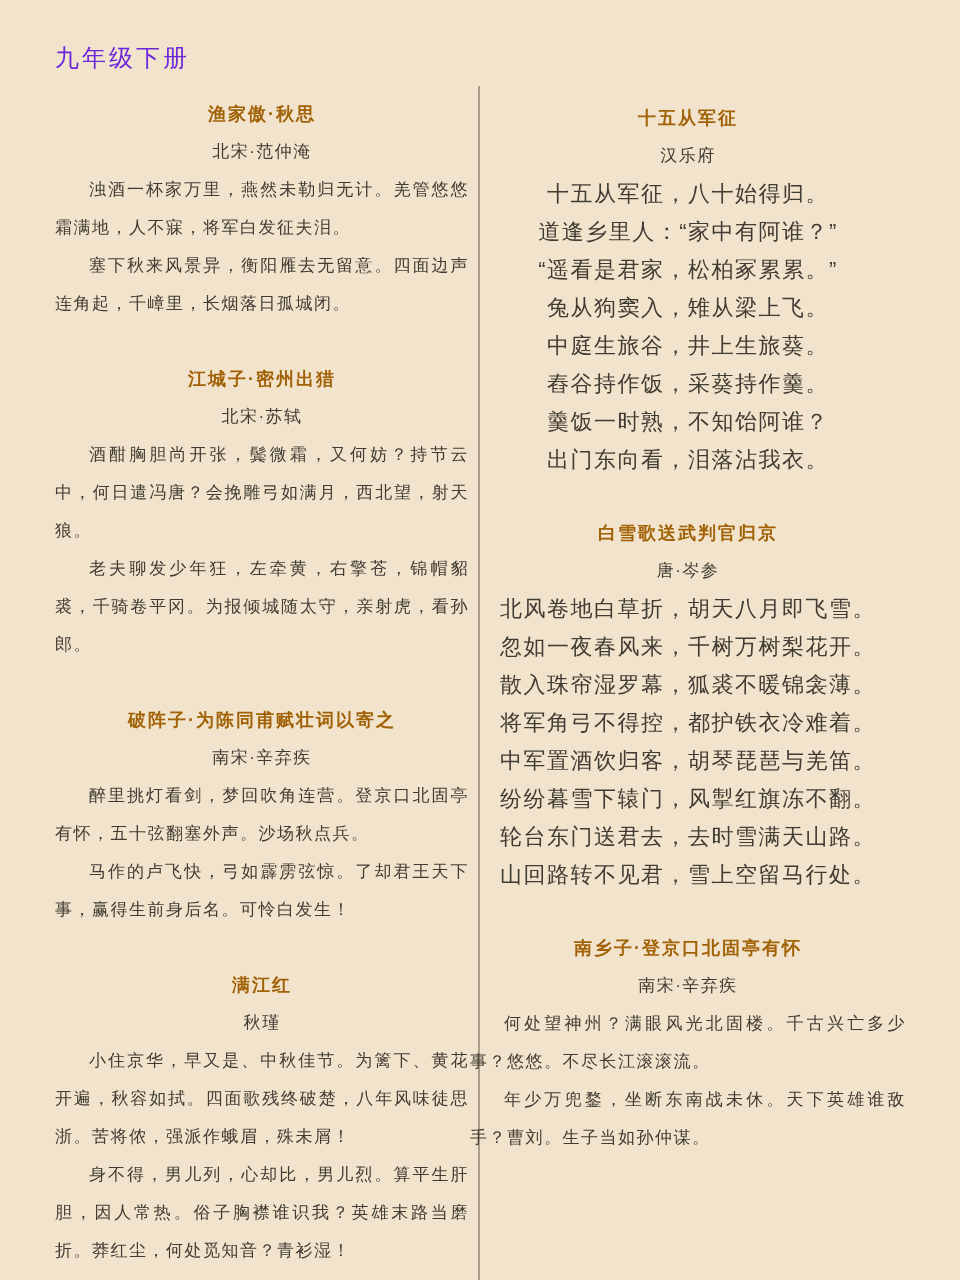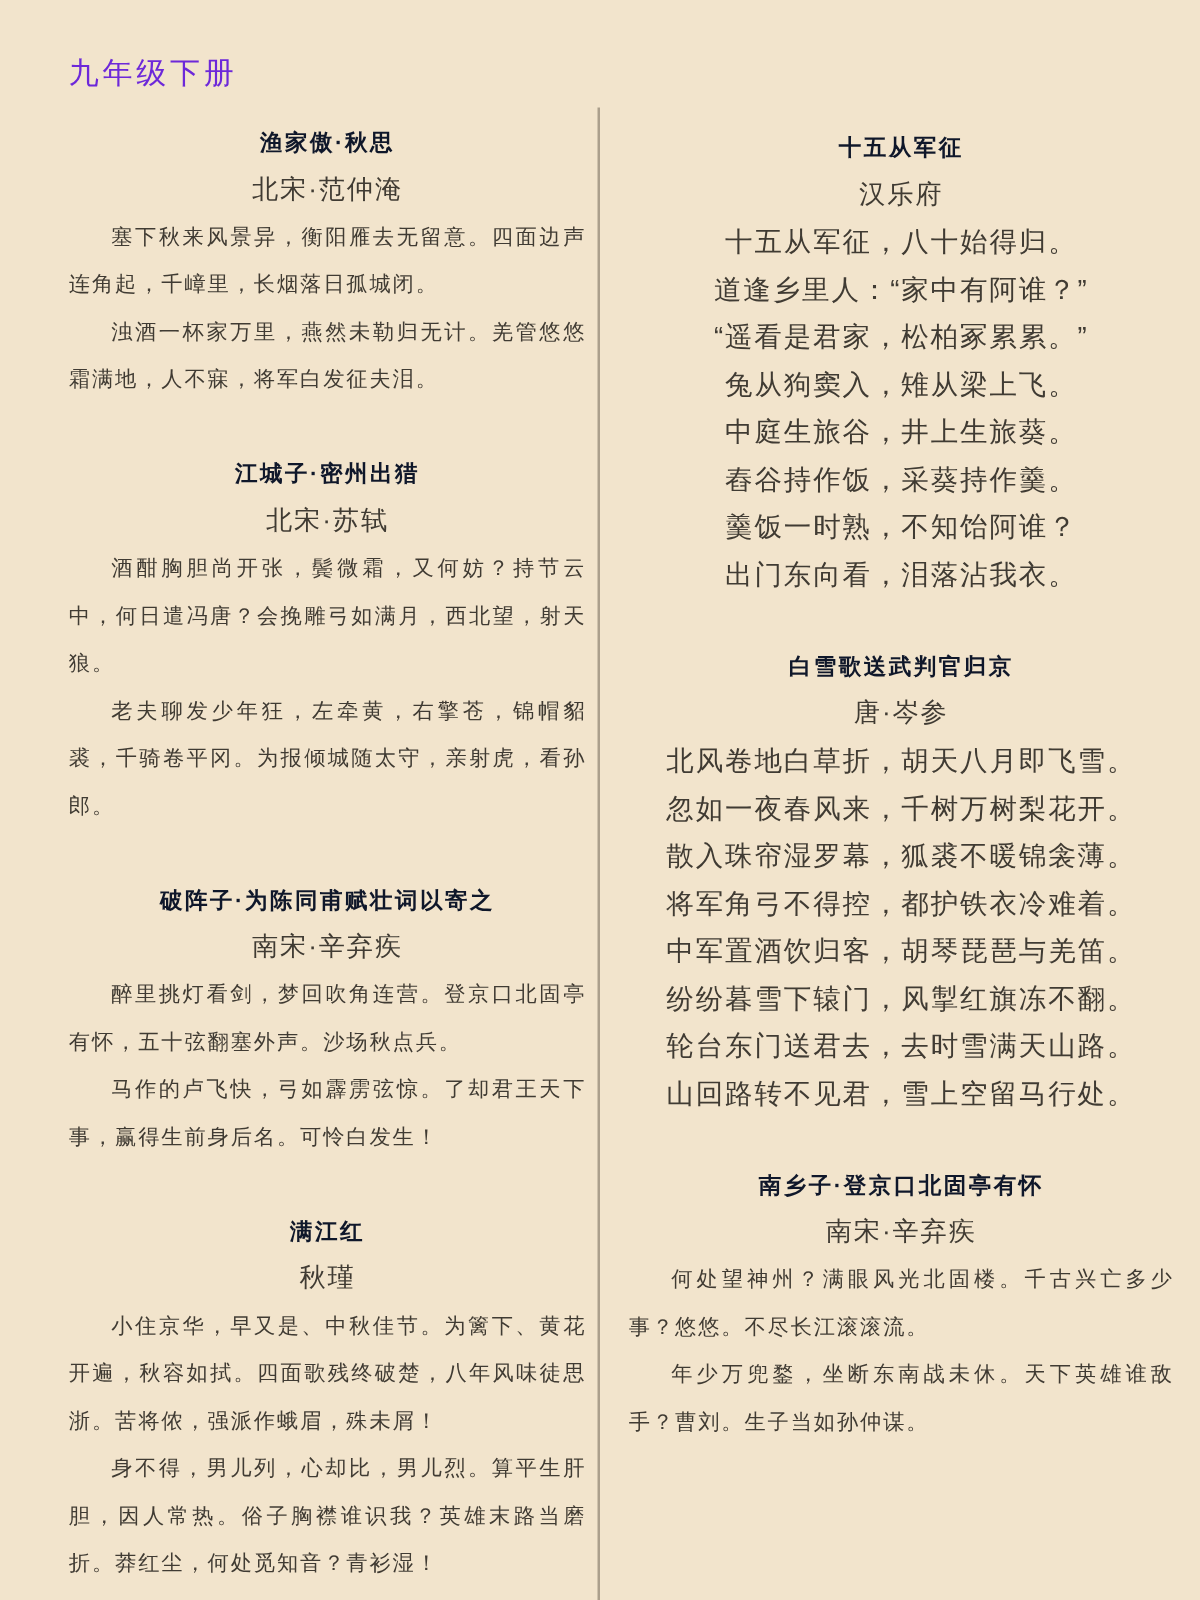--- a/index.html
+++ b/index.html
@@ -3,46 +3,46 @@
 <meta charset="utf-8">
 <style>
   html,body{margin:0;padding:0;background:#f2e4cc;}
   .page{position:relative;width:960px;height:1280px;background:#f2e4cc;
         font-family:"Liberation Sans",sans-serif;color:#403b33;overflow:hidden;}
   .heading{position:absolute;left:55px;top:42px;margin:0;font-size:24px;
            font-weight:normal;letter-spacing:3px;color:#6d28d9;}
   .divider{position:absolute;left:478px;top:86px;width:2px;height:1194px;background:#ab9f8c;}
   .col{position:absolute;}
   .col-left{left:55px;top:95px;width:414px;}
-  .col-right{left:503px;top:99px;width:436px;}
+  .col-right{left:470px;top:99px;width:436px;}
   .poem-title{margin:0;font-size:18px;font-weight:bold;line-height:38px;
-              text-align:center;letter-spacing:2px;color:#0f172a;}
-  .poem-author{font-size:21px;line-height:38px;text-align:center;letter-spacing:1.5px;}
+              text-align:center;letter-spacing:2px;color:#a16207;}
+  .poem-author{font-size:17px;line-height:38px;text-align:center;letter-spacing:1.5px;}
   .para{margin:0;font-size:17px;line-height:38px;text-align:justify;
         text-indent:2em;letter-spacing:1.5px;}
   .verse{font-size:22px;line-height:38px;text-align:center;letter-spacing:1.5px;}
   .col-left .poem + .poem{margin-top:37px;}
   .col-right .poem + .poem{margin-top:35px;}
 </style>
 </head>
 <body>
 
 <div class="page">
 
   <h1 class="heading">九年级下册</h1>
 
   <div class="divider"></div>
 
   <div class="col col-left">
 
     <section class="poem">
       <h2 class="poem-title">渔家傲·秋思</h2>
       <div class="poem-author">北宋·范仲淹</div>
+      <p class="para">浊酒一杯家万里，燕然未勒归无计。羌管悠悠霜满地，人不寐，将军白发征夫泪。</p>
       <p class="para">塞下秋来风景异，衡阳雁去无留意。四面边声连角起，千嶂里，长烟落日孤城闭。</p>
-      <p class="para">浊酒一杯家万里，燕然未勒归无计。羌管悠悠霜满地，人不寐，将军白发征夫泪。</p>
     </section>
 
     <section class="poem">
       <h2 class="poem-title">江城子·密州出猎</h2>
       <div class="poem-author">北宋·苏轼</div>
       <p class="para">酒酣胸胆尚开张，鬓微霜，又何妨？持节云中，何日遣冯唐？会挽雕弓如满月，西北望，射天狼。</p>
       <p class="para">老夫聊发少年狂，左牵黄，右擎苍，锦帽貂裘，千骑卷平冈。为报倾城随太守，亲射虎，看孙郎。</p>
     </section>
 
     <section class="poem">

